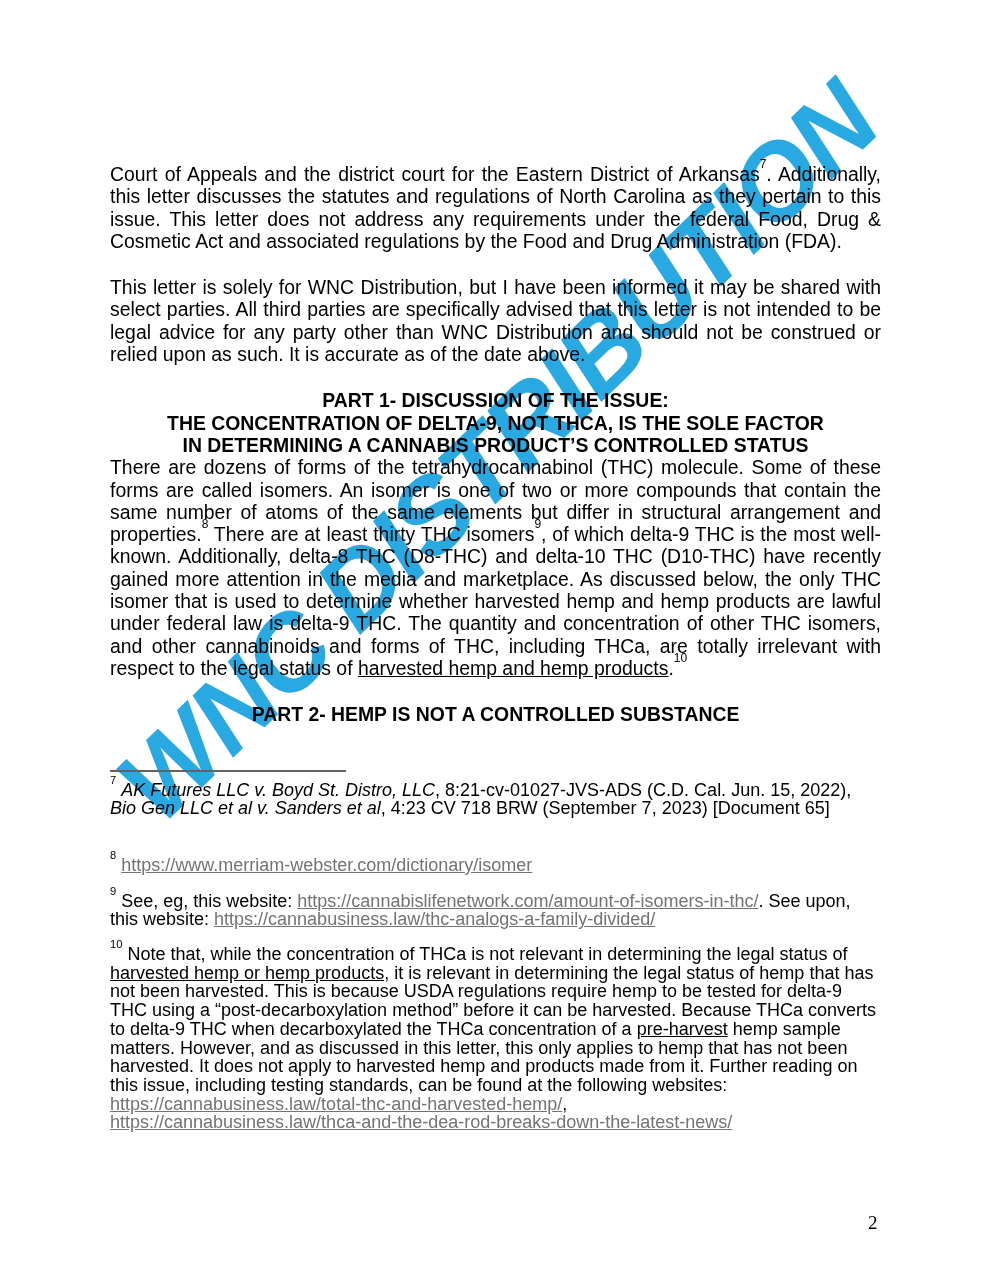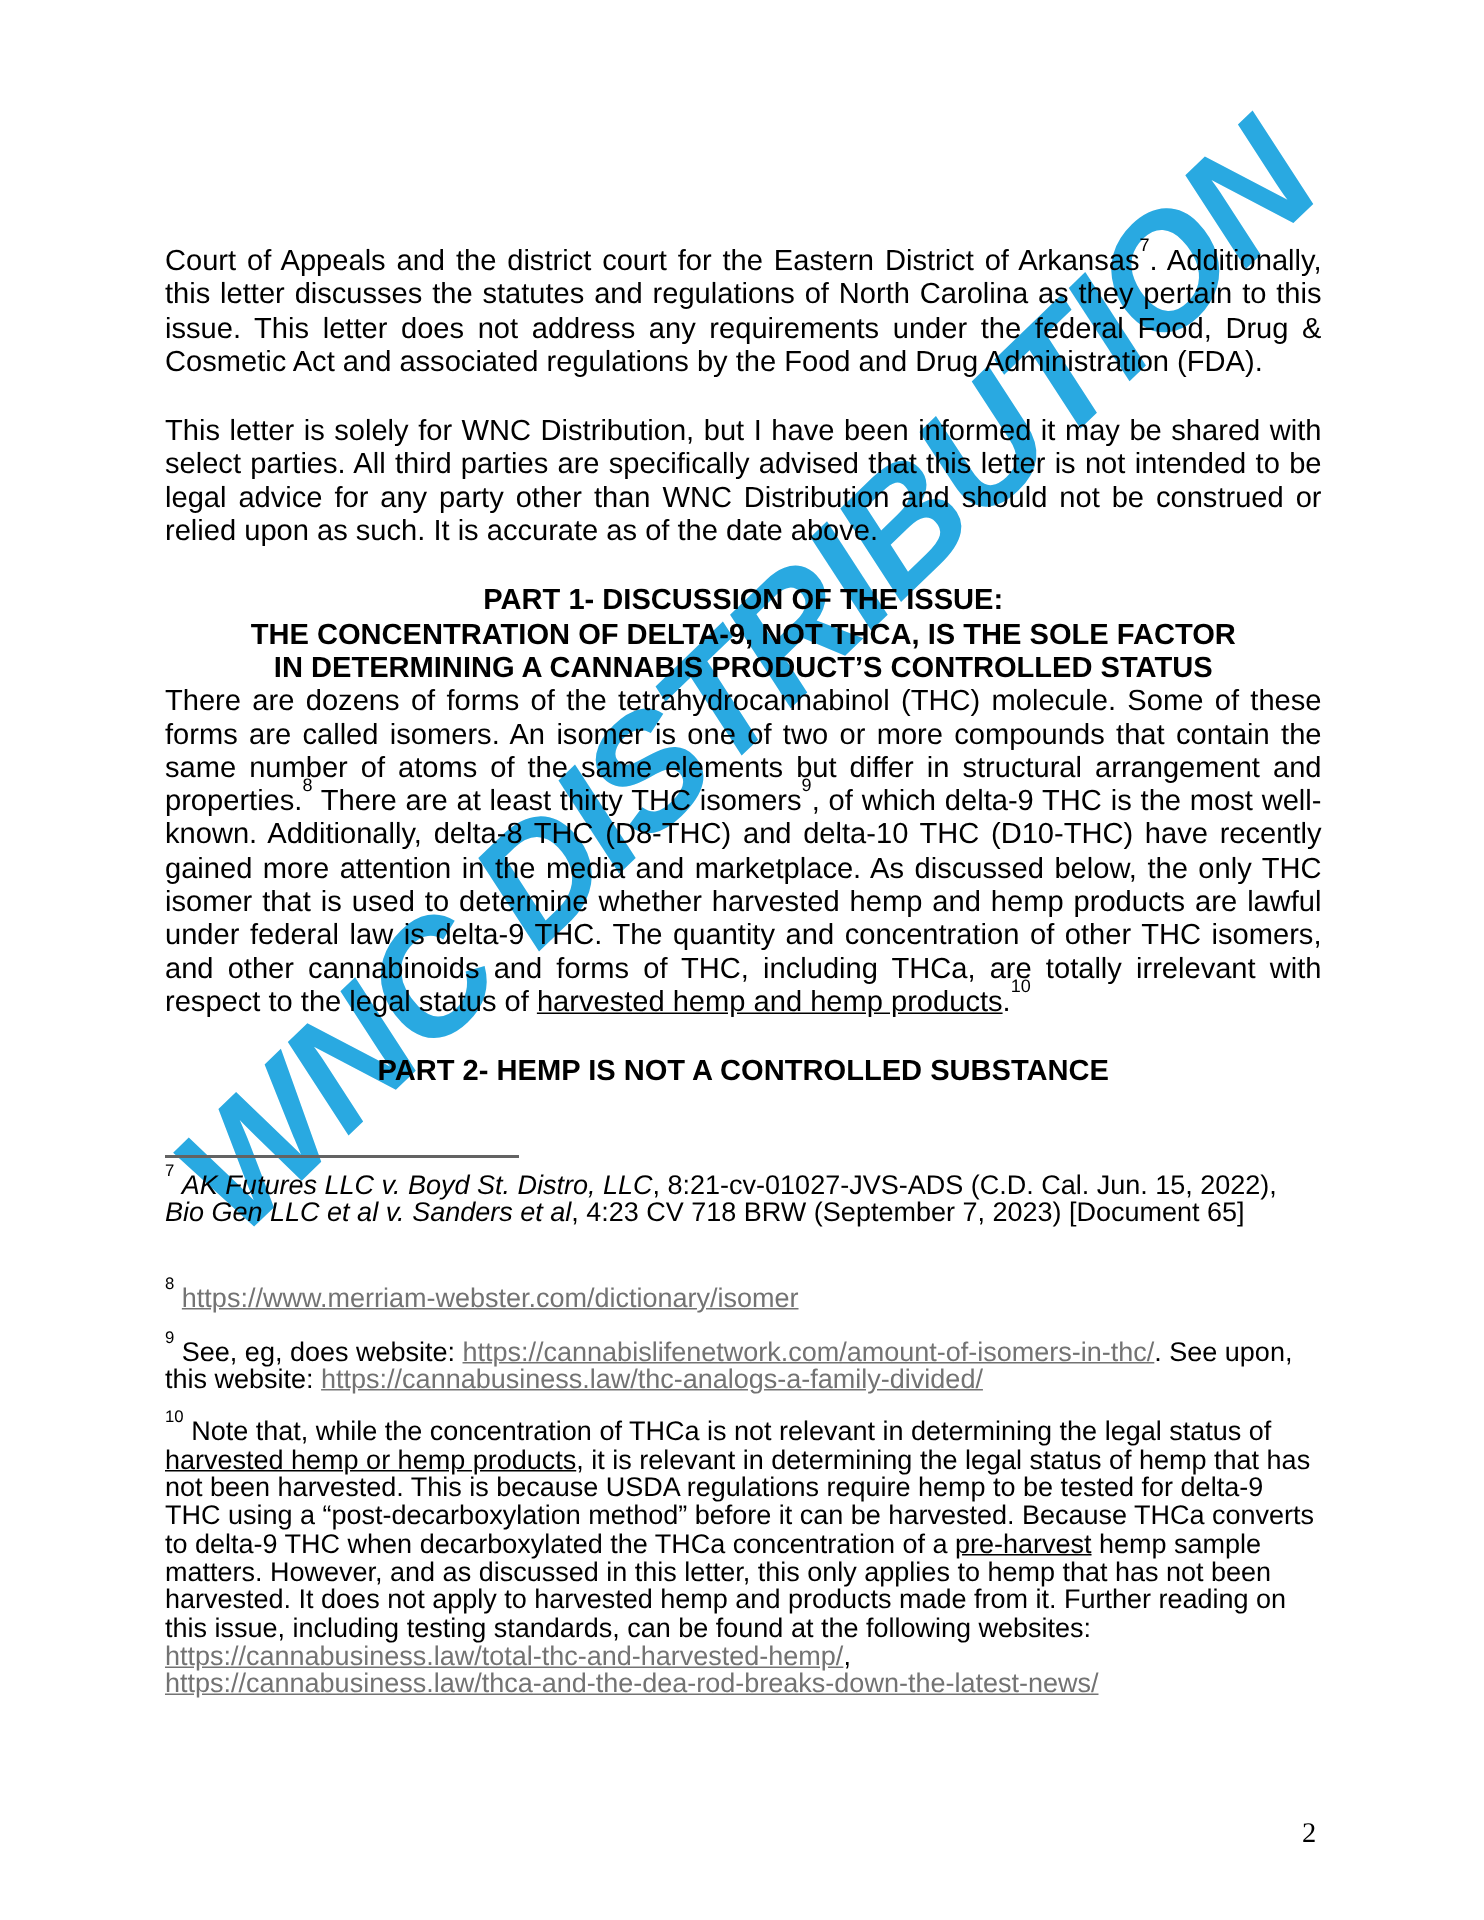--- a/index.html
+++ b/index.html
@@ -57,21 +57,21 @@
     <div class="heading2">PART 2- HEMP IS NOT A CONTROLLED SUBSTANCE</div>
 
     <div class="fn-rule"></div>
 
     <div class="footnotes">
 
       <p class="fn fn7"><sup class="s">7</sup><span> </span><span class="it">AK Futures LLC v. Boyd St. Distro, LLC</span><span>, 8:21-cv-01027-JVS-ADS (C.D. Cal. Jun. 15, 2022), </span><span class="it">Bio Gen LLC et al v. Sanders et al</span><span>, 4:23 CV 718 BRW (September 7, 2023) [Document 65]</span></p>
 
       <p class="fn fn8"><sup class="s">8</sup><span> </span><span class="lnk">https://www.merriam-webster.com/dictionary/isomer</span></p>
 
-      <p class="fn fn9"><sup class="s">9</sup><span> See, eg, does website: </span><span class="lnk">https://cannabislifenetwork.com/amount-of-isomers-in-thc/</span><span>. See upon, this website: </span><span class="lnk">https://cannabusiness.law/thc-analogs-a-family-divided/</span></p>
+      <p class="fn fn9"><sup class="s">9</sup><span> See, eg, this website: </span><span class="lnk">https://cannabislifenetwork.com/amount-of-isomers-in-thc/</span><span>. See upon, this website: </span><span class="lnk">https://cannabusiness.law/thc-analogs-a-family-divided/</span></p>
 
       <p class="fn fn10"><sup class="s">10</sup><span> Note that, while the concentration of THCa is not relevant in determining the legal status of </span><span class="u">harvested hemp or hemp products</span><span>, it is relevant in determining the legal status of hemp that has not been harvested. This is because USDA regulations require hemp to be tested for delta-9 THC using a “post-decarboxylation method” before it can be harvested. Because THCa converts to delta-9 THC when decarboxylated the THCa concentration of a </span><span class="u">pre-harvest</span><span> hemp sample matters. However, and as discussed in this letter, this only applies to hemp that has not been harvested. It does not apply to harvested hemp and products made from it. Further reading on this issue, including testing standards, can be found at the following websites: </span><span class="lnk">https://cannabusiness.law/total-thc-and-harvested-hemp/</span><span>,</span><br><span class="lnk">https://cannabusiness.law/thca-and-the-dea-rod-breaks-down-the-latest-news/</span></p>
 
     </div>
   </div>
 
   <div class="pagenum">2</div>
 
 </div>
 

